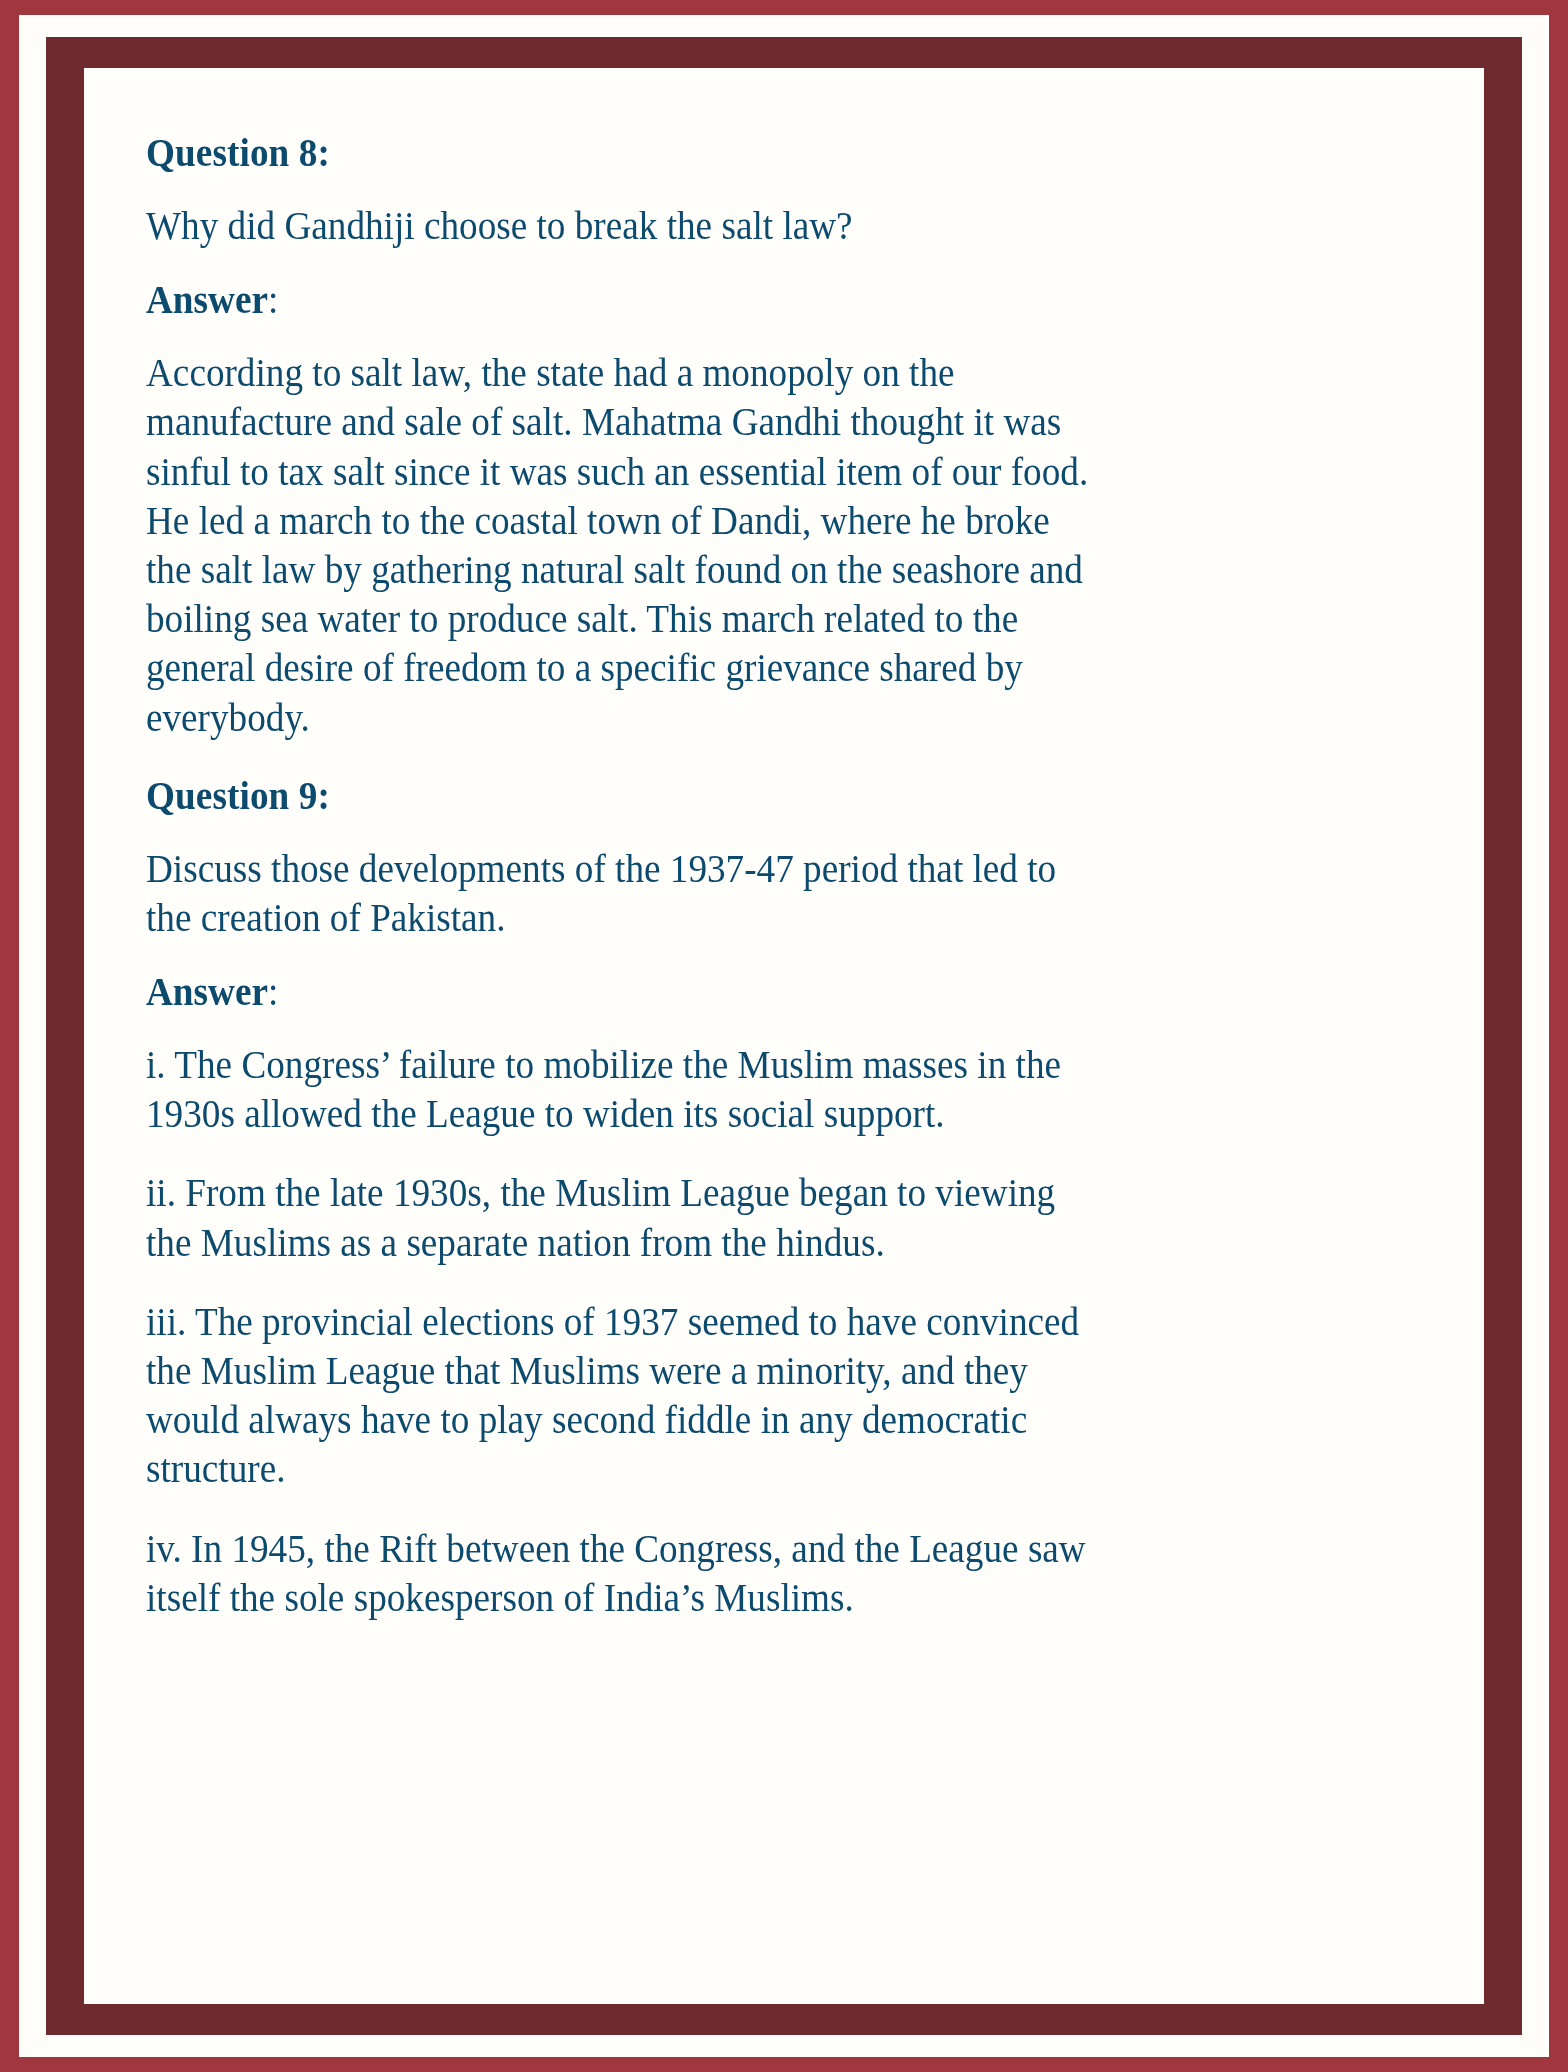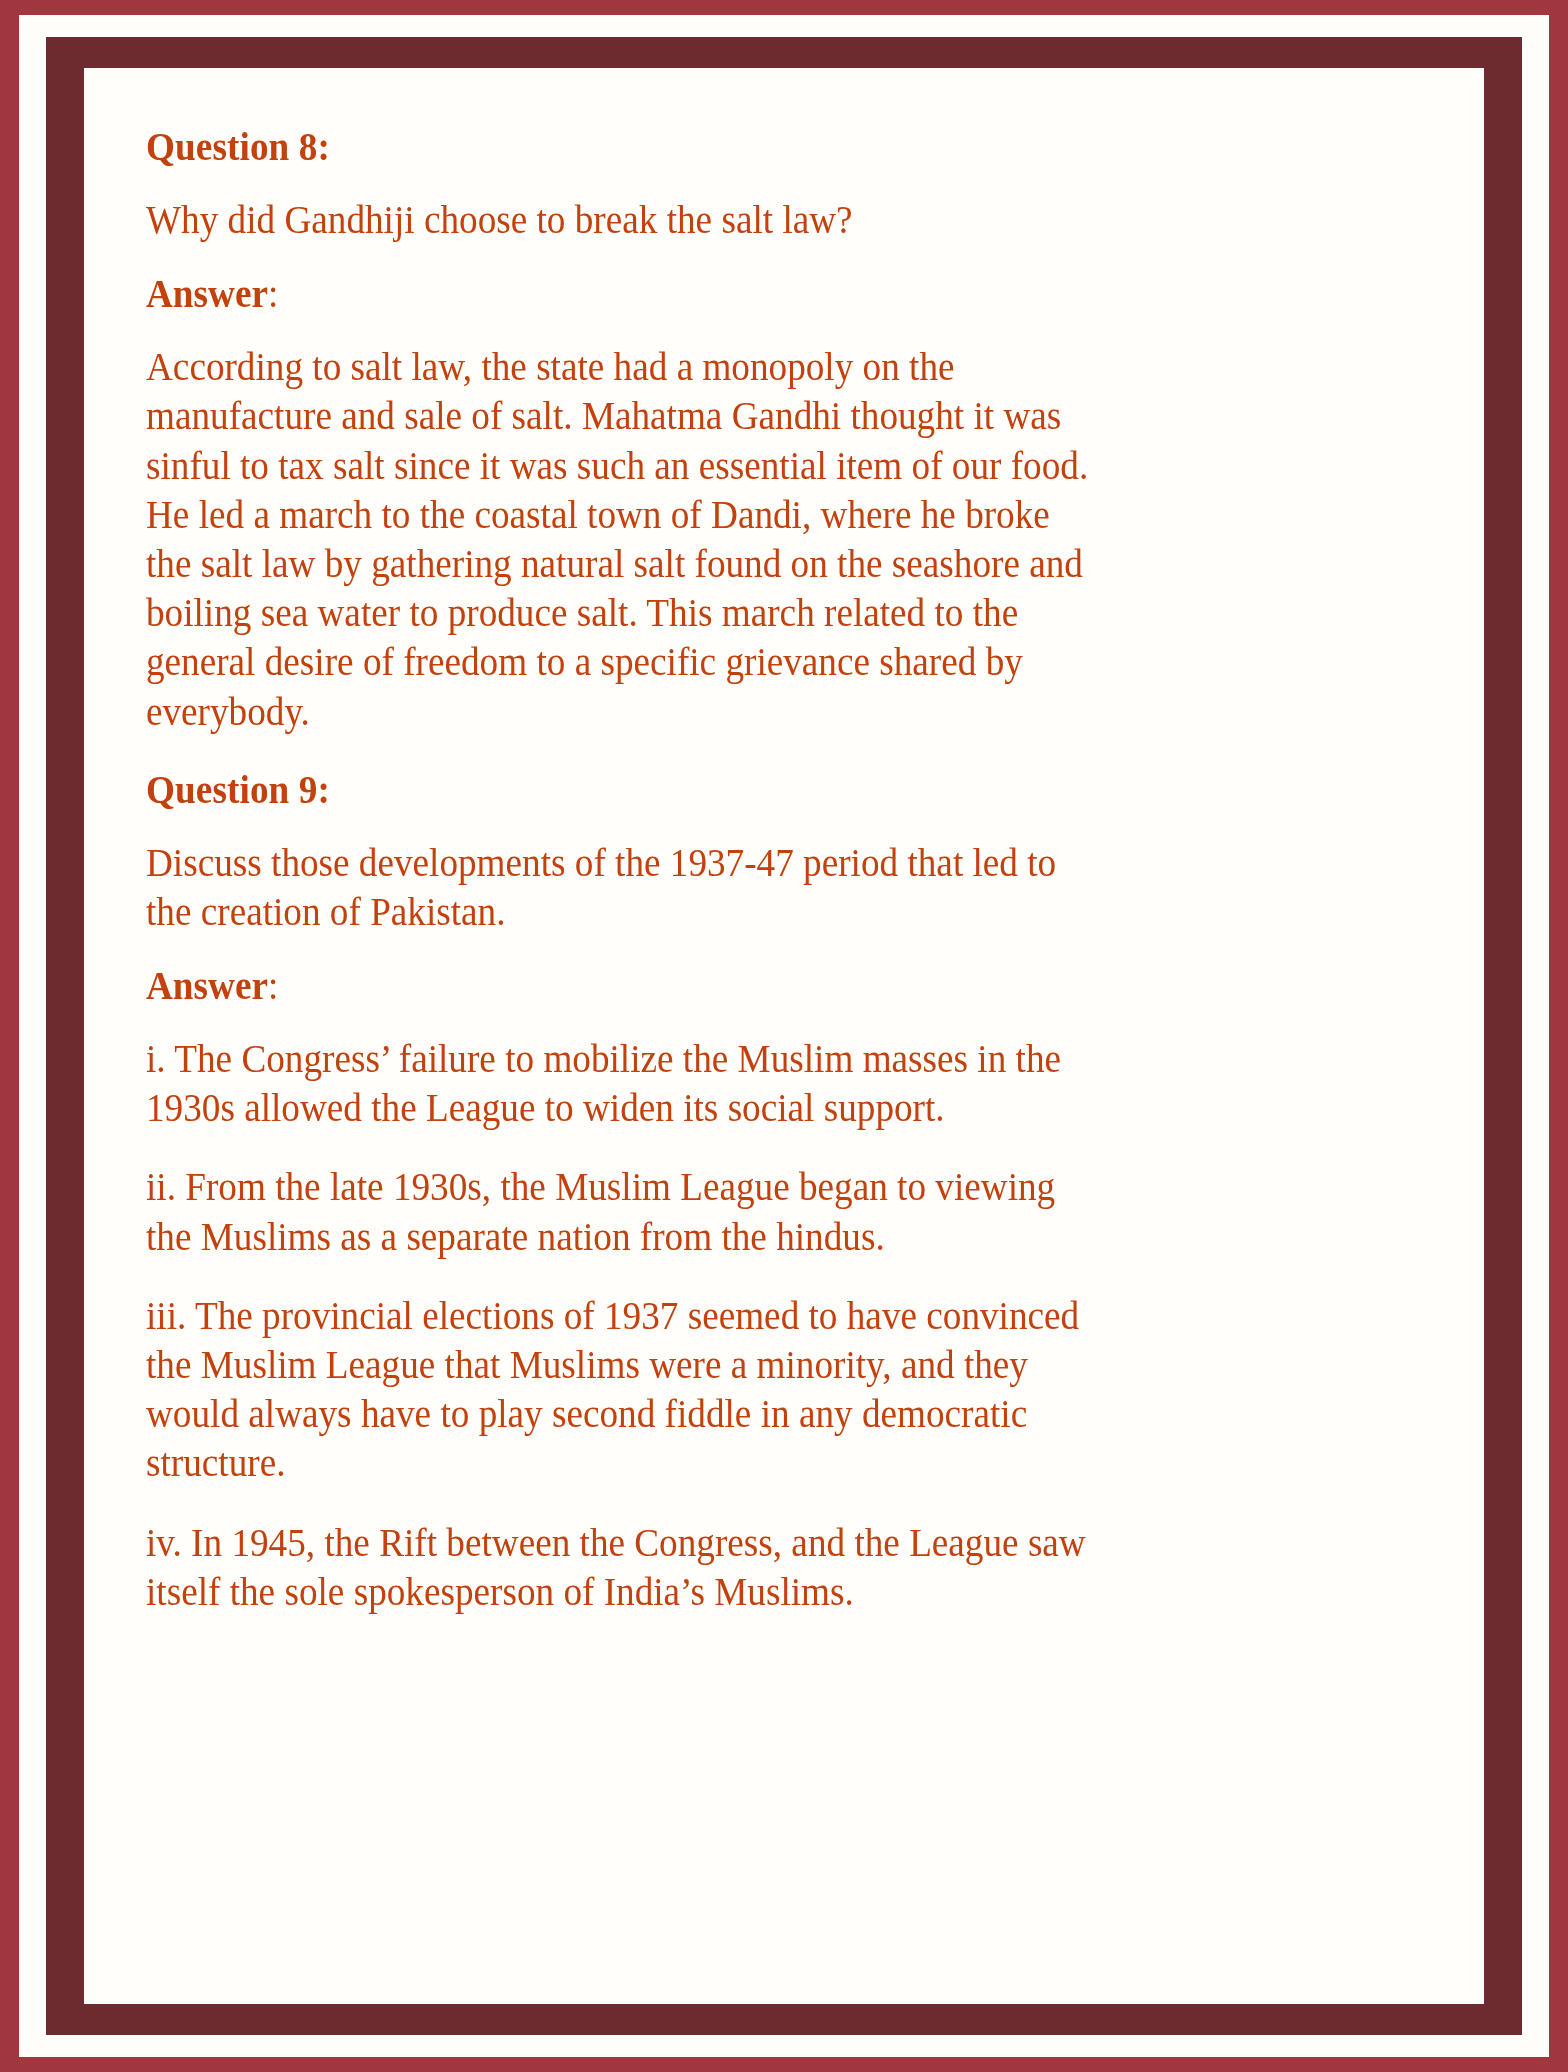--- a/index.html
+++ b/index.html
@@ -45,23 +45,23 @@
     position: absolute;
     left: 38px;  top: 31px;
     right: 38px; bottom: 31px;
     background: #fffefb;
     overflow: hidden;
   }
 
   .content {
     position: absolute;
     left: 62px;
-    top: 59px;
+    top: 65px;
     width: 1030px;
-    color: #c2410c;
+    color: #0c4a6e;
   }
 
   .q-heading {
     font-weight: bold;
     font-size: 40px;
     line-height: 1.0;
     letter-spacing: 0.1px;
     margin: 0 0 28px 0;
     transform: scaleX(0.93);
     transform-origin: left center;

